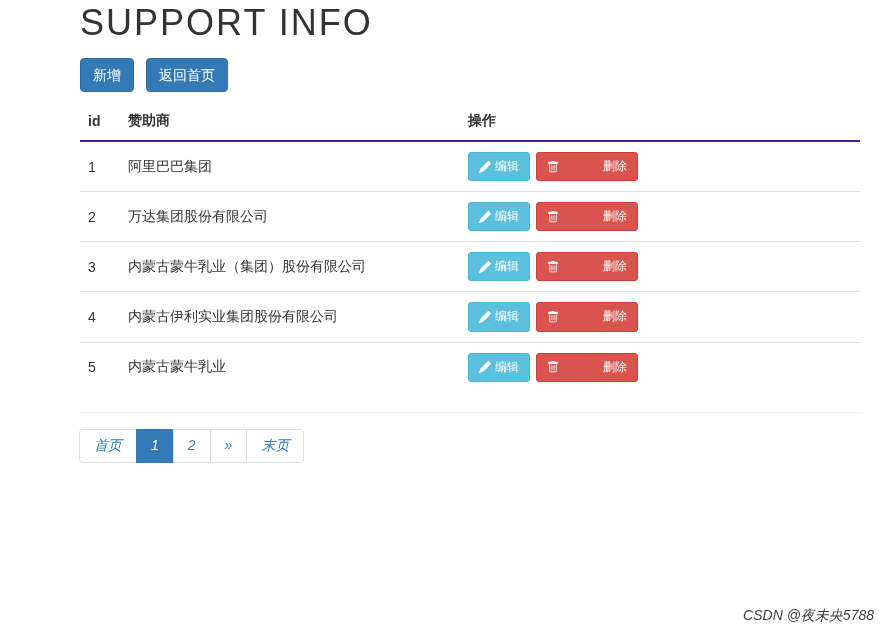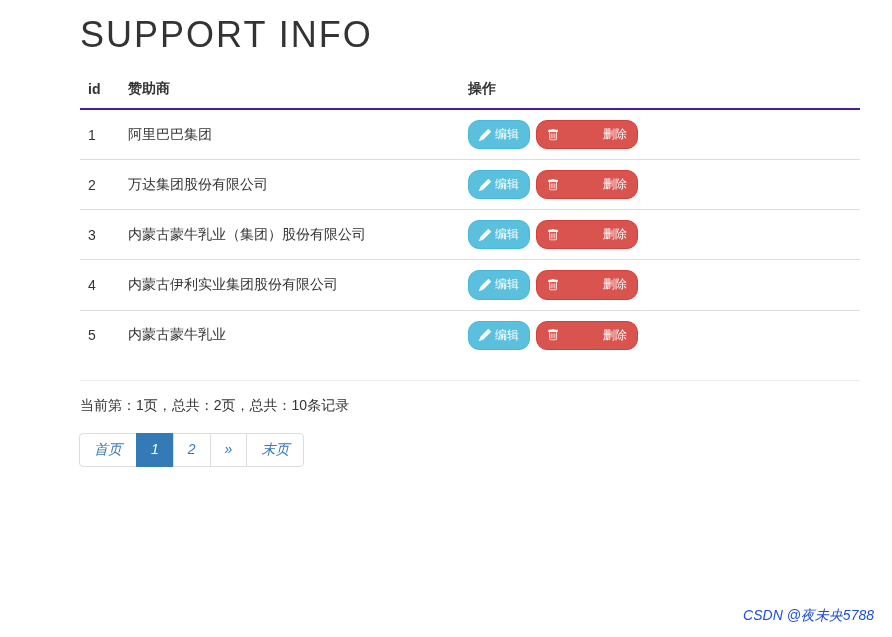--- a/index.html
+++ b/index.html
@@ -9,21 +9,21 @@
     }
     body {
       font-family: "Helvetica Neue", Helvetica, Arial, "Microsoft YaHei", sans-serif;
       font-size: 14px;
       color: #333;
       background: #fff;
     }
     .container {
       width: 780px;
       margin-left: 80px;
-      padding-top: 14px;
+      padding-top: 2px;
     }
     .page-title {
       font-size: 36px;
       font-weight: normal;
       color: #333;
       margin-bottom: 14px;
       letter-spacing: 2px;
     }
     .toolbar {
       display: flex;
@@ -53,21 +53,21 @@
     }
     .btn-danger {
       background-color: #d9534f;
       border-color: #d43f3a;
       color: #fff;
       gap: 40px;
     }
     .btn-sm {
       padding: 5px 10px;
       font-size: 12px;
-      border-radius: 11px;
+      border-radius: 3px;
     }
     .table {
       width: 100%;
       border-collapse: collapse;
     }
     .table th, .table td {
       padding: 10px 8px;
       text-align: left;
       vertical-align: middle;
       border-top: 1px solid #ddd;
@@ -131,31 +131,35 @@
       background: #337ab7;
       border-color: #337ab7;
     }
     .pagination li.active a {
       color: #fff;
     }
     .watermark {
       position: fixed;
       bottom: 12px;
       right: 18px;
-      color: #1d4ed8;
+      color: #404040;
       font-size: 14px;
       font-style: italic;
     }
   </style>
 </head>
 <body>
 
 <div class="container">
   <h1 class="page-title">SUPPORT INFO</h1>
 
+  <div class="toolbar">
+    <button class="btn btn-primary">新增</button>
+    <button class="btn btn-primary">返回首页</button>
+  </div>
 
   <table class="table">
     <thead>
       <tr>
         <th>id</th>
         <th>赞助商</th>
         <th>操作</th>
       </tr>
     </thead>
     <tbody id="table-body">
@@ -257,21 +261,20 @@
                 </svg>
               </span>
               <span>删除</span>
             </button></td>
         </tr>
       </tbody>
   </table>
 
   <hr class="sep">
 
-  <div class="page-info">当前第：1页，总共：2页，总共：10条记录</div>
 
   <ul class="pagination" id="pagination">
       <li>
         <a>首页</a>
       </li>
       <li class="active">
         <a>1</a>
       </li>
       <li>
         <a>2</a>

